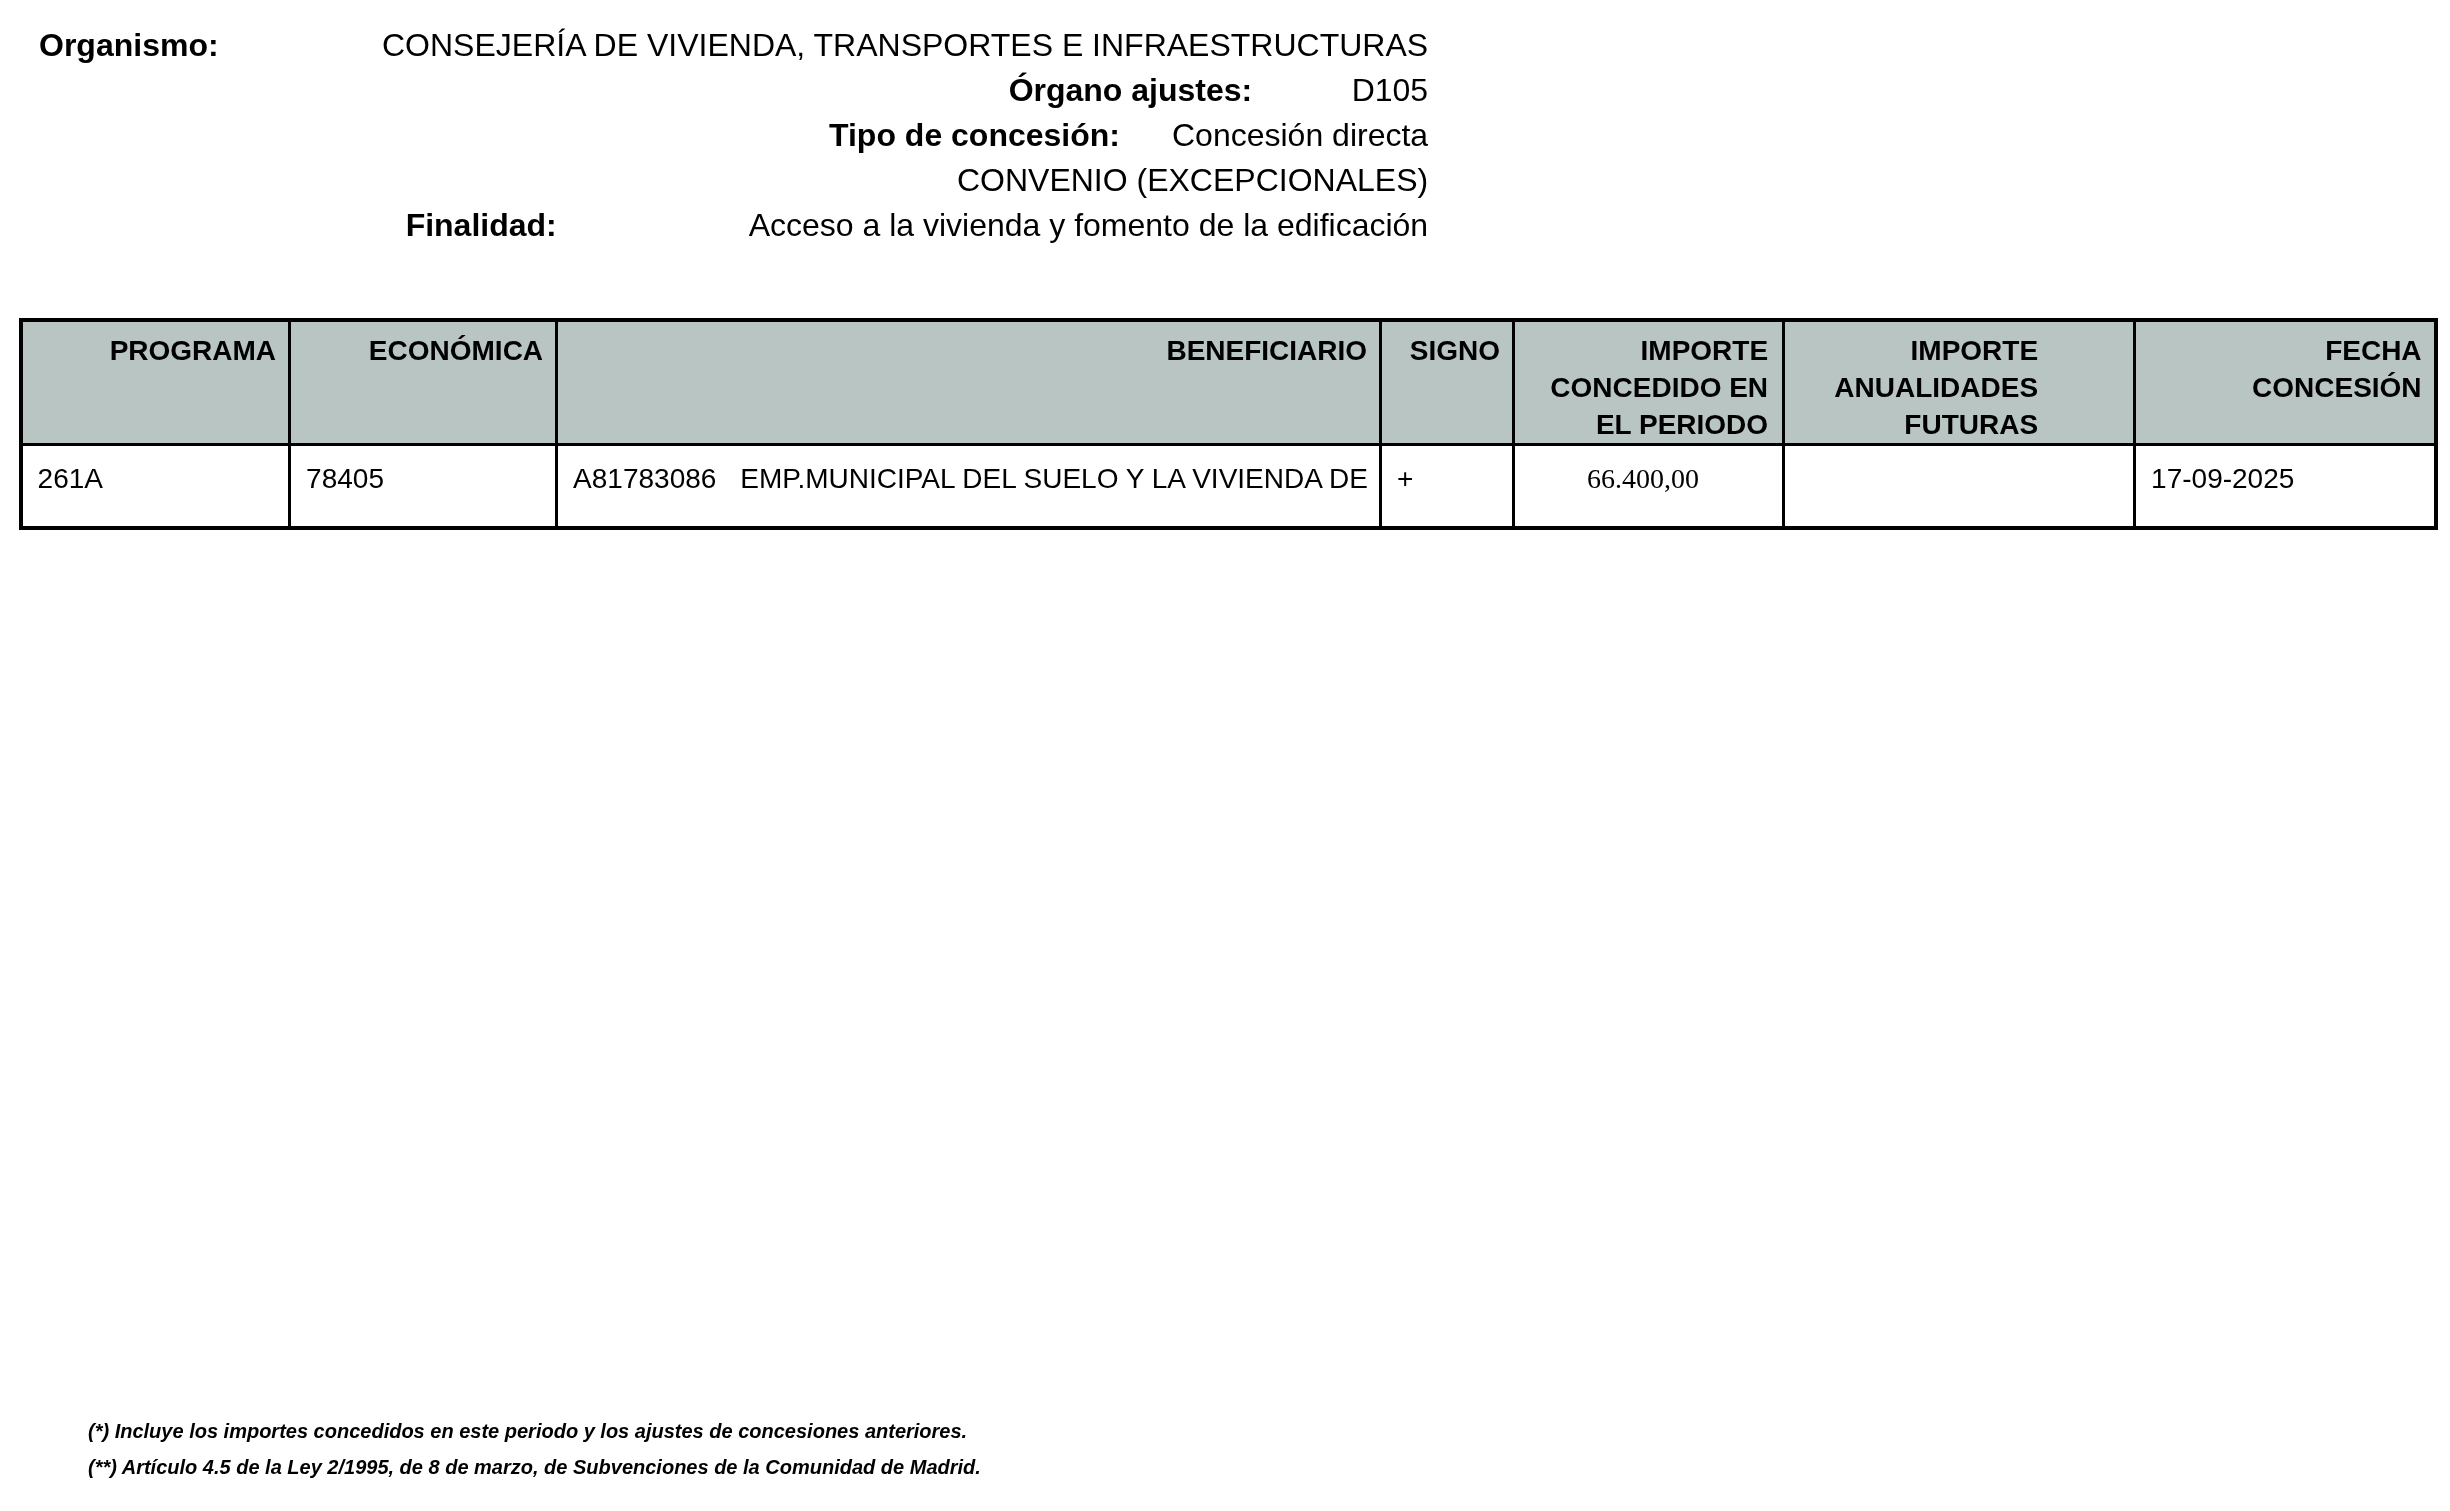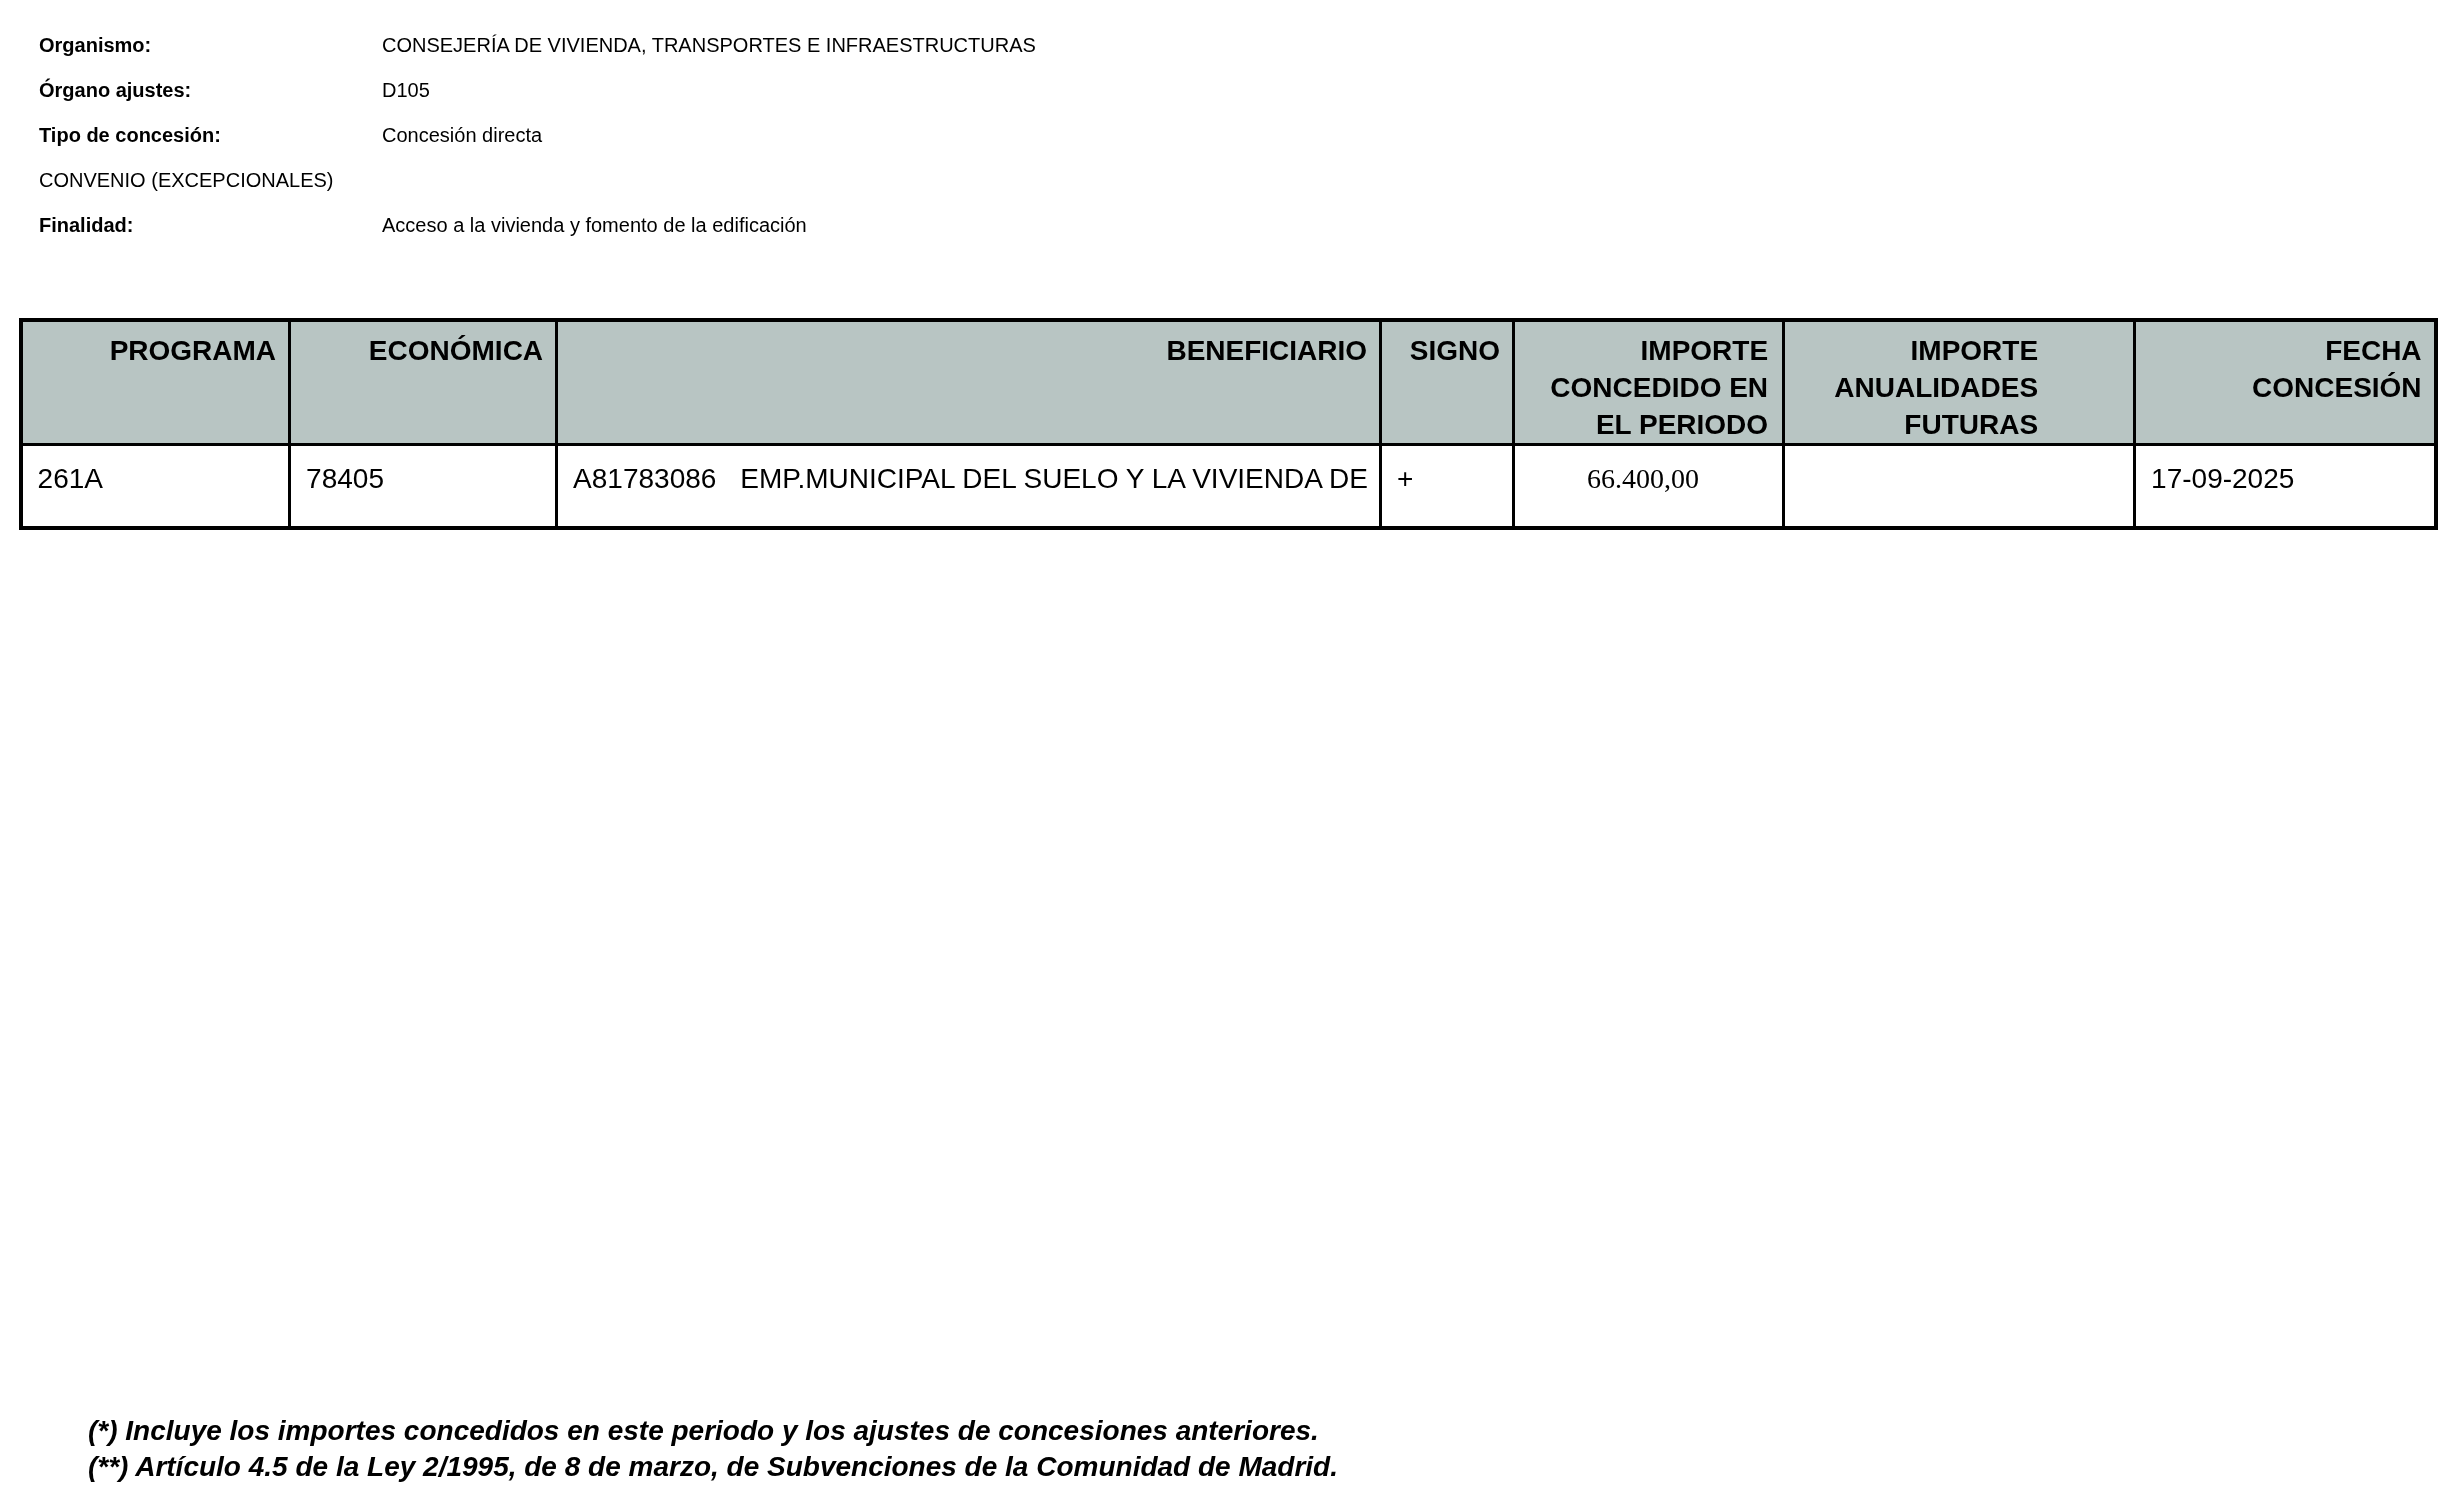--- a/index.html
+++ b/index.html
@@ -19,23 +19,24 @@
   
   .info-block {
     position: absolute;
     left: 39px;
     top: 23px;
   }
   .info-row {
     display: flex;
     align-items: center;
     height: 45px;
-    font-size: 20px;
+    font-size: 32px;
     line-height: 45px;
     white-space: nowrap;
+    justify-content: flex-end;
   }
   .info-label {
     font-weight: bold;
     width: 343px;
     flex: 0 0 343px;
   }
   .info-value {
     font-weight: normal;
   }
 
@@ -91,21 +92,21 @@
     text-align: center;
     padding-right: 26px;
     font-family: Liberation Serif, serif;
   }
 
   
   .footnotes {
     position: absolute;
     left: 88px;
     top: 1413px;
-    font-size: 28px;
+    font-size: 20px;
     font-weight: bold;
     font-style: italic;
     line-height: 36px;
     white-space: nowrap;
   }
 </style>
 </head>
 <body>
 
 <div class="info-block">

